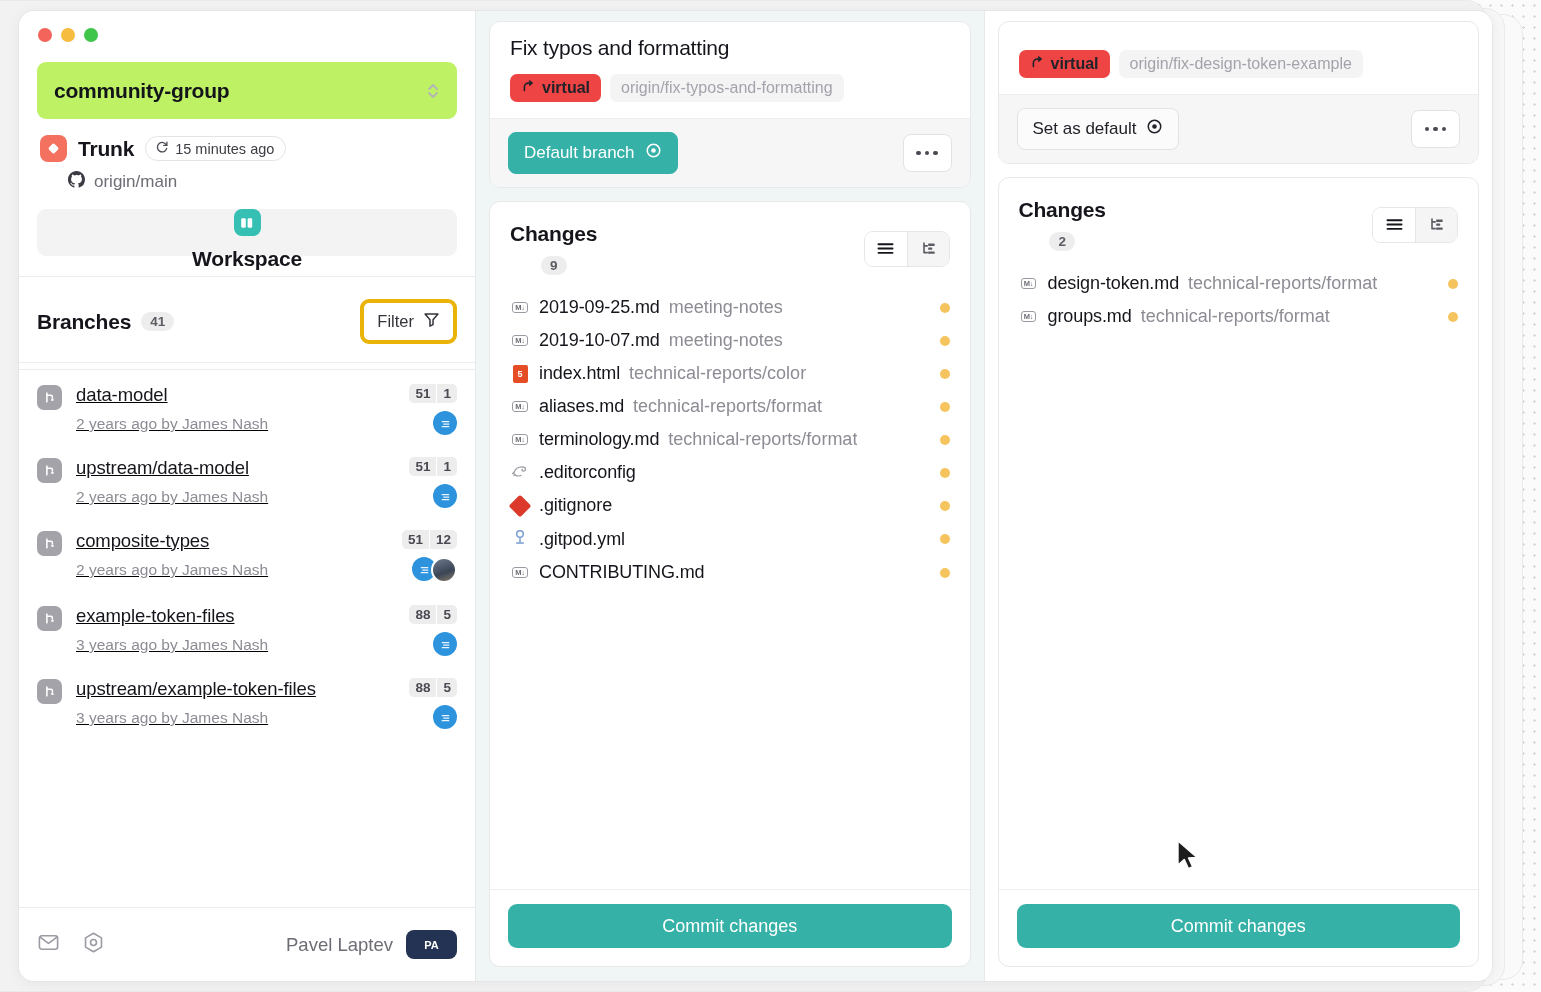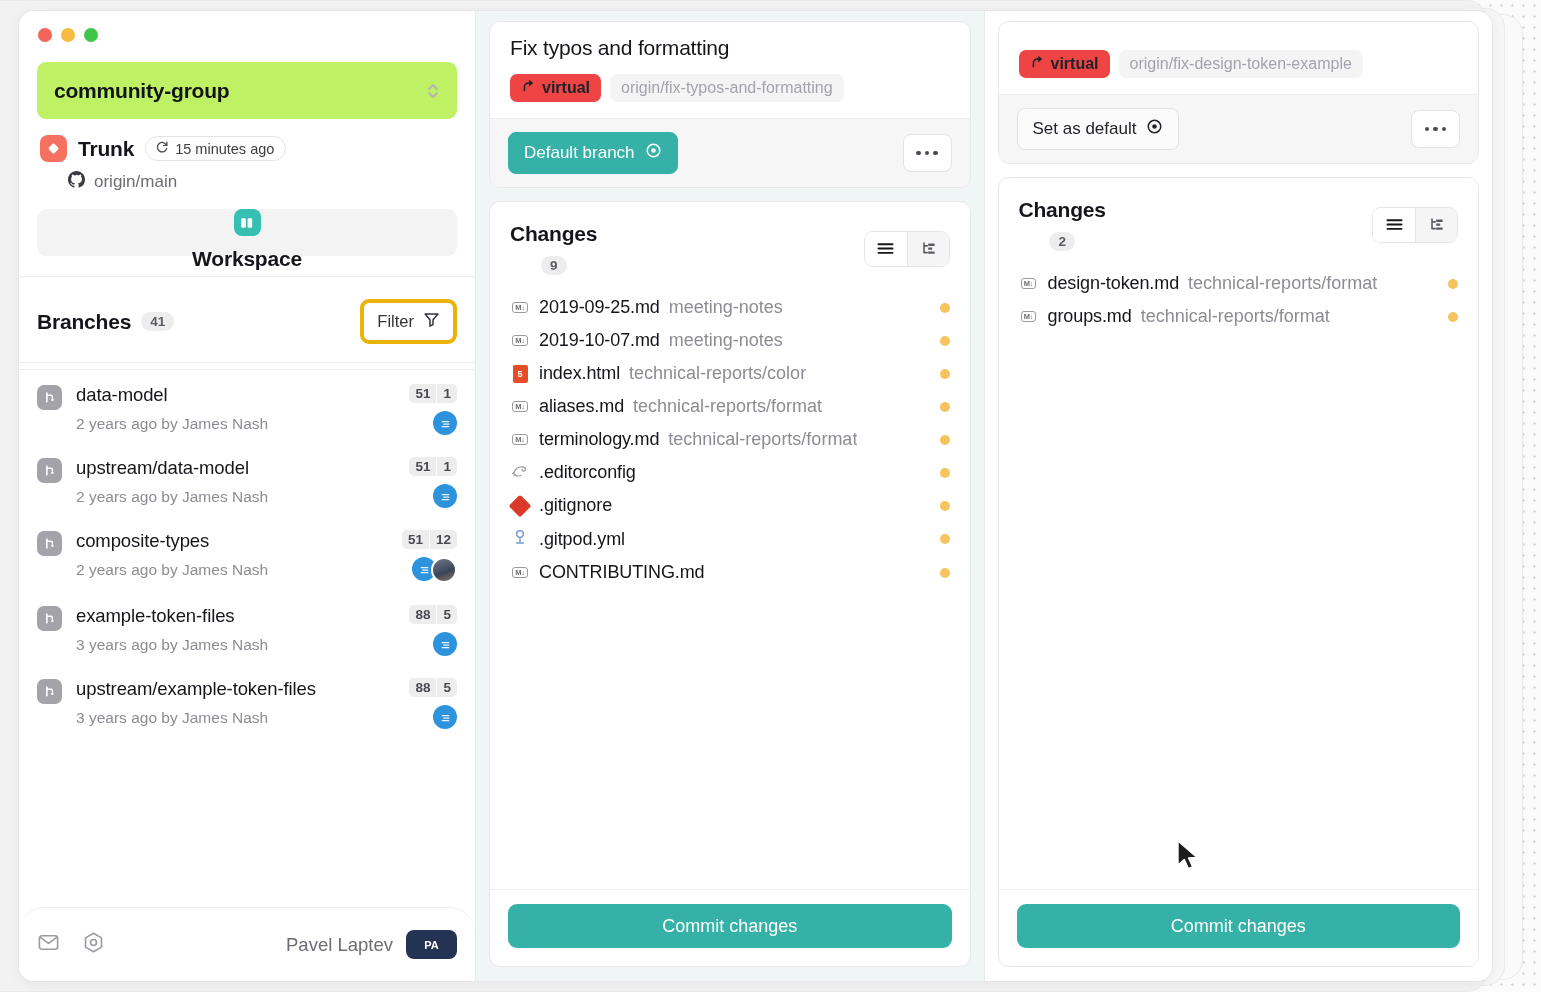--- a/index.html
+++ b/index.html
@@ -147,42 +147,41 @@
   .branch-item {
     padding: 14px 18px 8px 18px;
     display: flex; align-items: flex-start;
     cursor: pointer;
   }
   .bi-icon {
     width: 25px; height: 25px; border-radius: 7px; background: #a3a3a9;
     flex: 0 0 25px; margin-top: 1px;
     display: flex; align-items: center; justify-content: center;
   }
-  .bi-main { flex: 1 1 auto; margin-left: 14px; }
+  .bi-main { flex: 1 1 auto; margin-left: 14px; text-decoration: underline; }
   .bi-name { font-size: 18.5px; color: #15151c; font-weight: 400; letter-spacing: -0.1px; }
   .bi-sub  { font-size: 15.5px; color: #8c8c95; margin-top: 9px; }
   .bi-right { display: flex; flex-direction: column; align-items: flex-end; gap: 8px; }
   .ab-badge { display: flex; font-size: 13.5px; font-weight: 600; border-radius: 5px; overflow: hidden; }
   .ab-badge span { padding: 2px 6px; background: #ededee; color: #4a4a52; }
   .ab-badge span + span { border-left: 1px solid #ffffff; }
   .avatars { display: flex; }
   .av {
     width: 24px; height: 24px; border-radius: 50%;
     display:flex; align-items:center; justify-content:center;
     font-size: 10px; color:#fff; overflow:hidden;
   }
   .av.blue { background: #2d93dd; }
   .av.photo { background: linear-gradient(160deg,#6f7b8d 0%, #3a4656 60%, #8a7a6a 100%); margin-left:-5px; border:2px solid #fff; width:26px; height:26px; }
 
   .sidebar-footer {
     border-top: 1px solid #ececec;
     height: 74px;
     display: flex; align-items: center; justify-content: space-between;
     padding: 0 18px;
-    border-radius: 26px;
   }
   .footer-icons { display: flex; gap: 22px; color: #9b9ba3; }
   .footer-user { display: flex; align-items: center; gap: 13px; }
   .footer-name { font-size: 18.5px; color: #6d6d76; }
   .footer-av {
     width: 51px; height: 29px; border-radius: 8px; background: #243353;
     color: #fff; font-size: 11px; font-weight: 600;
     display: flex; align-items: center; justify-content: center;
   }
 

